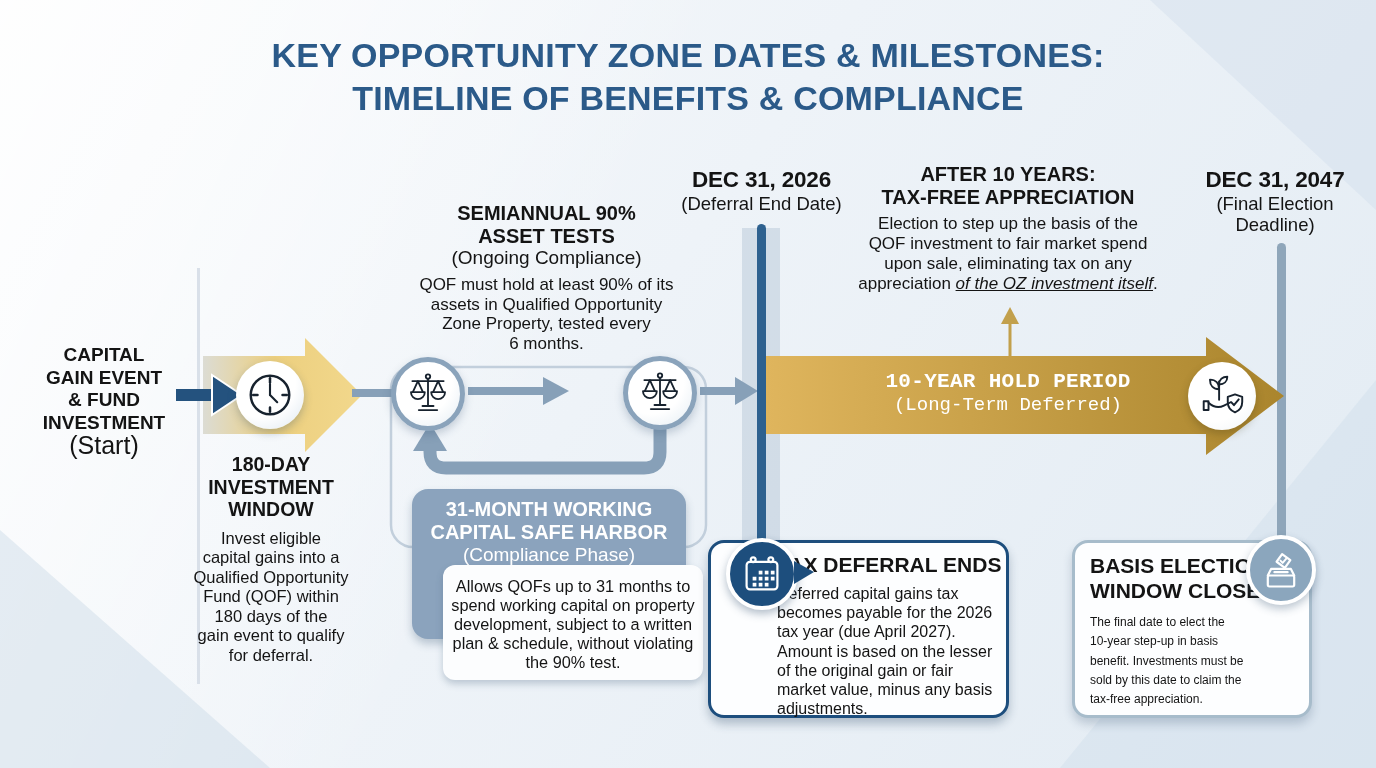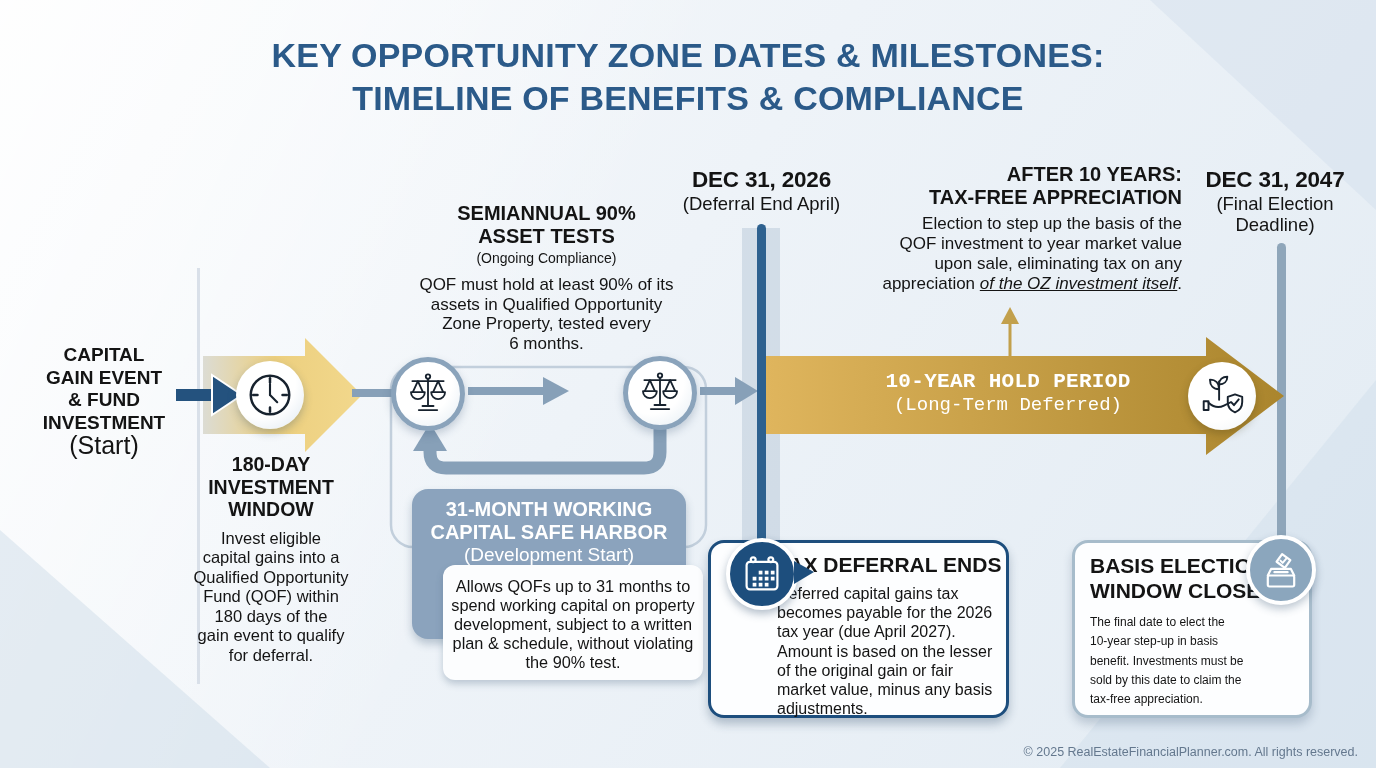--- a/index.html
+++ b/index.html
@@ -23,28 +23,28 @@
   #start-label { left:18px; top:344px; width:172px; text-align:center; }
   #start-label .h { font-weight:bold; font-size:19px; line-height:22.5px; }
   #start-label .s { font-size:25px; line-height:22.5px; }
 
   #win180 { left:176px; top:453px; width:190px; text-align:center; }
   #win180 .h { font-weight:bold; font-size:19.5px; line-height:22.5px; }
   #win180 .b { margin-top:8px; font-size:16.5px; line-height:19.5px; }
 
   #semiannual { left:394px; top:202px; width:305px; text-align:center; }
   #semiannual .h { font-weight:bold; font-size:20px; line-height:22.5px; }
-  #semiannual .s { font-size:14px; line-height:22px; }
+  #semiannual .s { font-size:19px; line-height:22px; }
   #semiannual .b { margin-top:6px; font-size:17px; line-height:19.5px; }
 
   #dec2026 { left:659px; top:166px; width:205px; text-align:center; }
   .date { font-weight:bold; font-size:22.5px; line-height:27px; letter-spacing:-0.2px; }
   .datesub { font-size:18.5px; line-height:21px; }
 
-  #after10 { left:834px; top:163px; width:348px; text-align:right; }
+  #after10 { left:834px; top:163px; width:348px; text-align:center; }
   #after10 .h { font-weight:bold; font-size:20px; line-height:22.5px; }
   #after10 .b { margin-top:6px; font-size:17px; line-height:20px; }
   #after10 .em { font-style:italic; text-decoration:underline; }
 
   #dec2047 { left:1190px; top:166px; width:170px; text-align:center; }
 
   #hold-label { left:788px; top:369px; width:440px; text-align:center; color:#ffffff;font-family:Liberation Mono, monospace; }
   #hold-label .h { font-weight:bold; font-size:21px; line-height:25px; letter-spacing:0.3px; }
   #hold-label .s { font-size:19px; line-height:22px; }
 
@@ -148,29 +148,29 @@
 ASSET TESTS</div>
     <div class="s">(Ongoing Compliance)</div>
     <div class="b pre">QOF must hold at least 90% of its
 assets in Qualified Opportunity
 Zone Property, tested every
 6 months.</div>
   </div>
 
   <div class="abs" id="dec2026">
     <div class="date">DEC 31, 2026</div>
-    <div class="datesub">(Deferral End April)</div>
+    <div class="datesub">(Deferral End Date)</div>
   </div>
 
   <div class="abs" id="after10">
     <div class="h pre">AFTER 10 YEARS:
 TAX-FREE APPRECIATION</div>
     <div class="b">
       <span class="pre">Election to step up the basis of the
-QOF investment to year market value
+QOF investment to fair market spend
 upon sale, eliminating tax on any</span><br>
       <span>appreciation </span><span class="em">of the OZ investment itself</span><span>.</span>
     </div>
   </div>
 
   <div class="abs" id="dec2047">
     <div class="date">DEC 31, 2047</div>
     <div class="datesub pre">(Final Election
 Deadline)</div>
   </div>
@@ -178,21 +178,21 @@
   <div class="abs" id="hold-label">
     <div class="h">10-YEAR HOLD PERIOD</div>
     <div class="s">(Long-Term Deferred)</div>
   </div>
 
   <div class="abs" id="safeharbor">
     <div class="head"></div>
     <div class="headtext">
       <div class="h pre">31-MONTH WORKING
 CAPITAL SAFE HARBOR</div>
-      <div class="s">(Development Start)</div>
+      <div class="s">(Compliance Phase)</div>
     </div>
     <div class="bodybox">
       <div class="b pre">Allows QOFs up to 31 months to
 spend working capital on property
 development, subject to a written
 plan &amp; schedule, without violating
 the 90% test.</div>
     </div>
   </div>
 
@@ -307,15 +307,14 @@
       <g fill="none" stroke="#ffffff" stroke-width="2" stroke-linecap="round" stroke-linejoin="round">
         <path d="M8 25 l3 -6 h18 l3 6"></path>
         <rect x="8" y="25" width="24" height="10" rx="1.5"></rect>
         <line x1="14" y1="22" x2="26" y2="22"></line>
         <path d="M21 5.5 l7.5 5.5 -5 7 -7.5 -5.5 z"></path>
         <path d="M19.5 11.5 l2 2 3.5 -4" stroke-width="1.8"></path>
       </g>
     </svg>
   </div>
 
-  <div class="abs" id="footer">© 2025 RealEstateFinancialPlanner.com. All rights reserved.</div>
 
 </div>
 
 </body></html>

